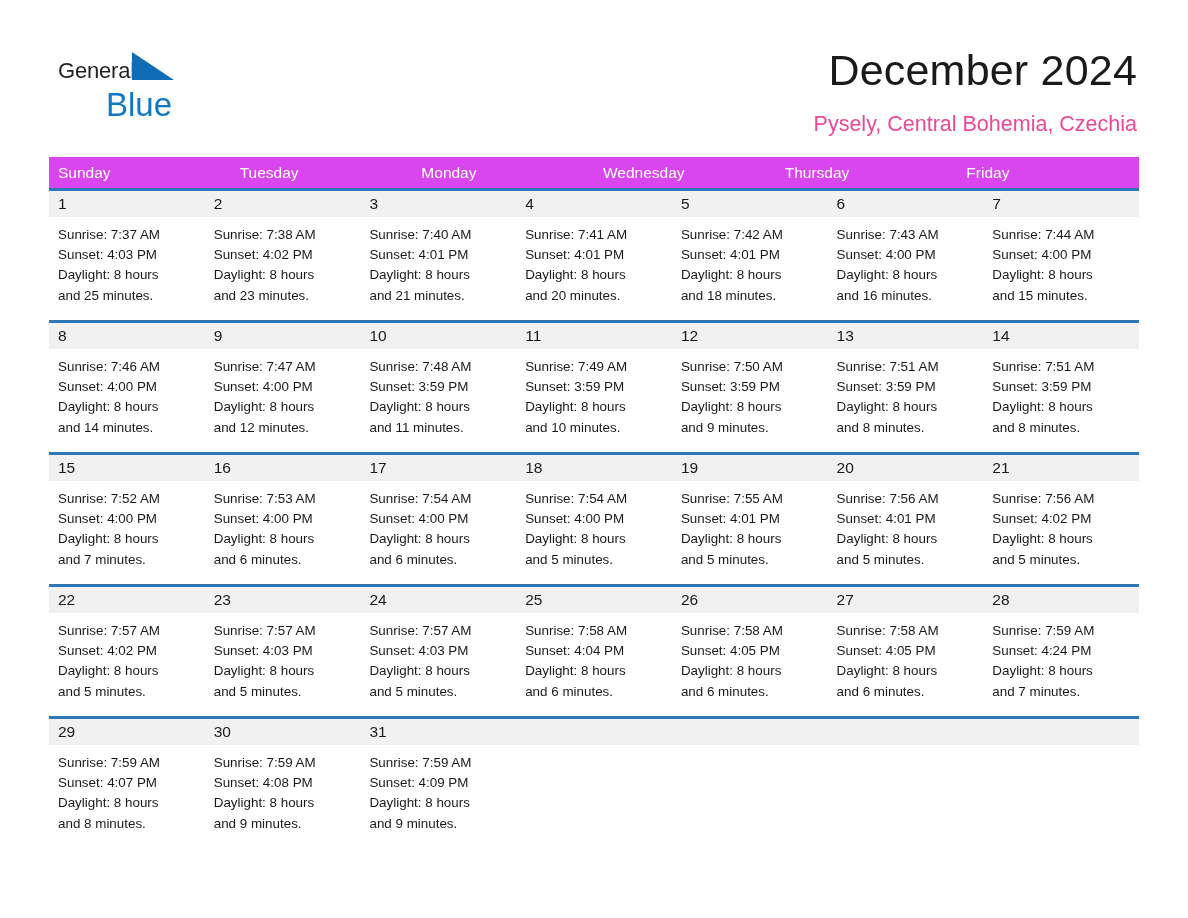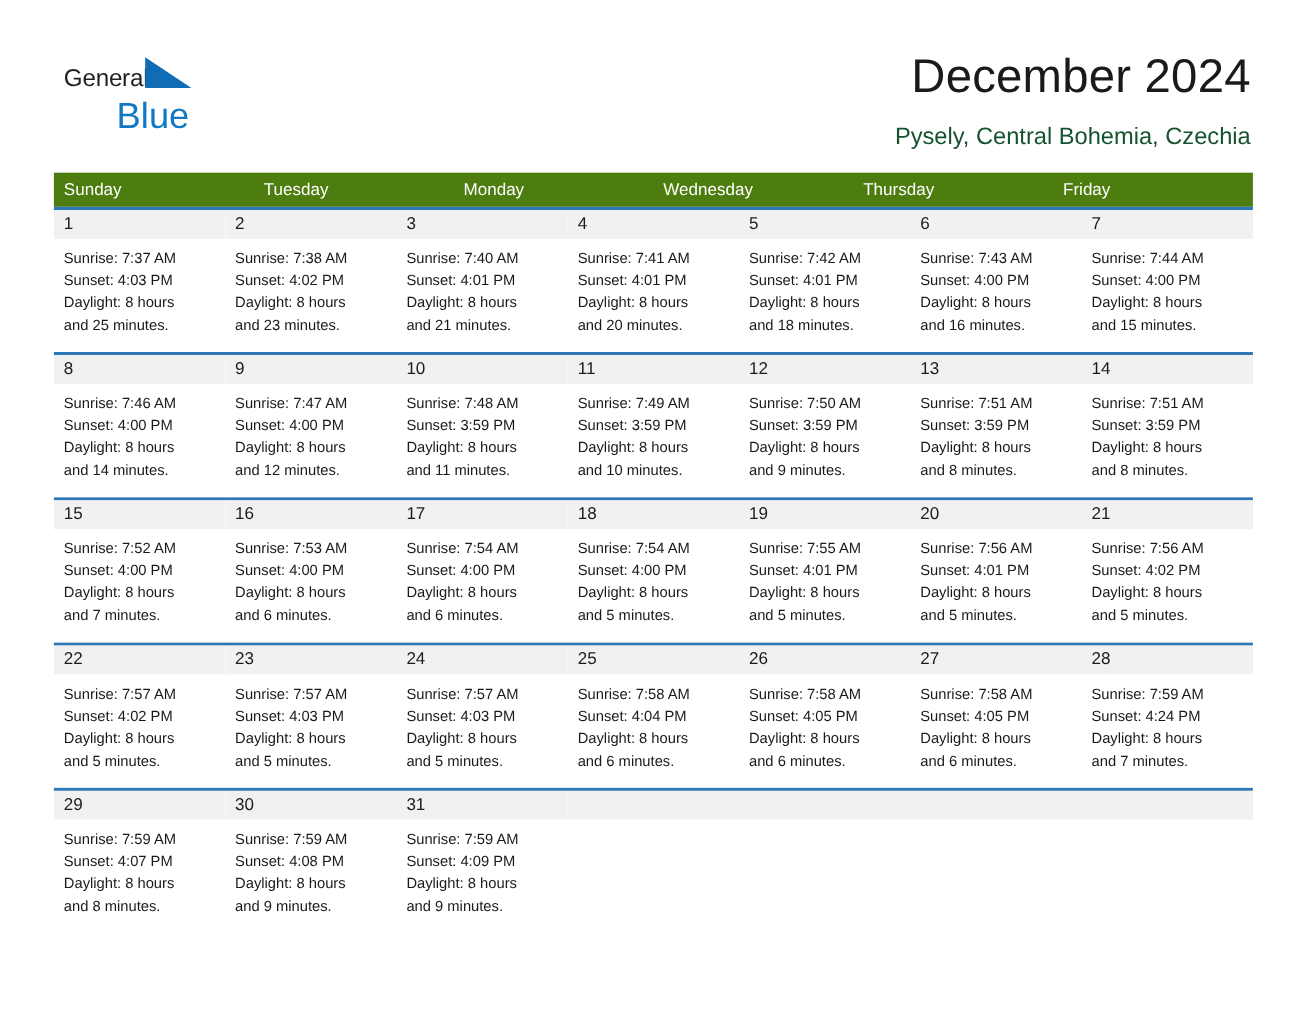--- a/index.html
+++ b/index.html
@@ -76,38 +76,38 @@
     font-size: 43px;
     color: #1a1a1a;
     font-weight: normal;
     line-height: 52px;
     margin: 0;
     white-space: nowrap;
     letter-spacing: 0.2px;
   }
   .location {
     font-size: 21.5px;
-    color: #14532d;
+    color: #ec4899;
     line-height: 28px;
     margin: 14px 0 12px 0;
     white-space: nowrap;
     font-weight: normal;
   }
 
   
   .calendar {
     position: absolute;
     left: 49px;
     top: 157px;
     width: 1090px;
   }
 
   .weekday-header {
     display: flex;
-    background: #4d7c0f;
+    background: #d946ef;
     height: 31px;
   }
   .weekday-cell {
     flex: 1 1 0;
     color: #ffffff;
     font-size: 15.5px;
     line-height: 31px;
     padding-left: 9px;
     box-sizing: border-box;
     white-space: nowrap;

